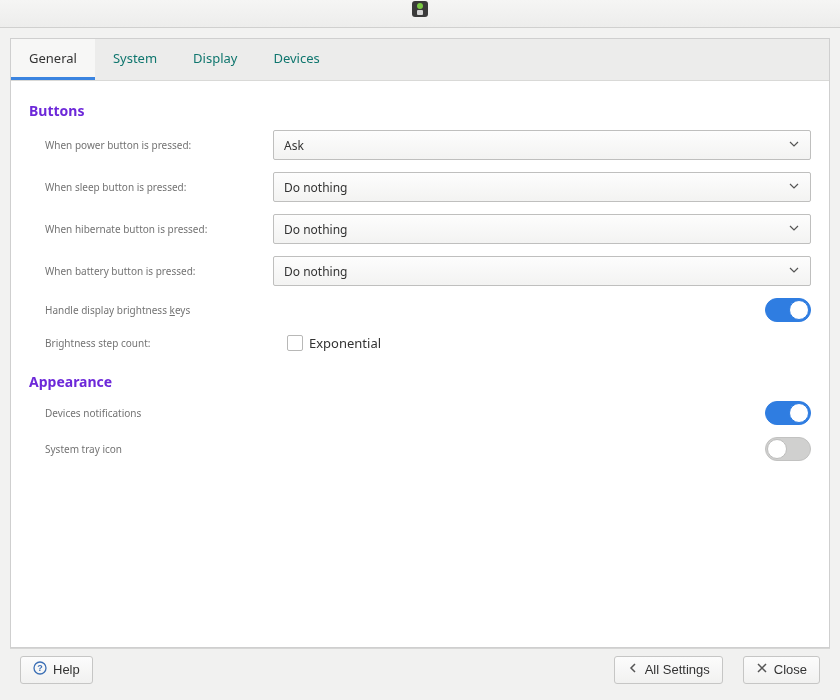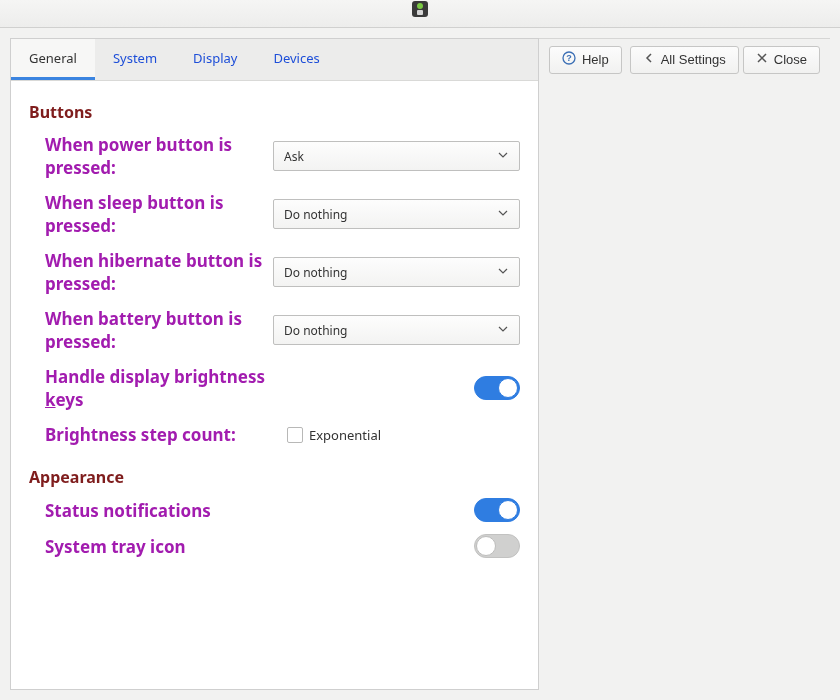--- a/index.html
+++ b/index.html
@@ -51,75 +51,74 @@
       justify-content: center;
       font-size: 13px;
       color: #3a3a3a;
       cursor: pointer;
     }
 
     
     .window-body {
       flex: 1;
       display: flex;
-      flex-direction: row;
+      flex-direction: column;
       background: #f2f2f1;
       padding: 10px;
     }
     .window-body-inner {
       flex: 1;
       display: flex;
       flex-direction: column;
       border: 1px solid #cfcfcf;
       background: #f4f4f3;
     }
     
     .tabbar {
       display: flex;
       background: #ececeb;
       border-bottom: 1px solid #d9d9d7;
     }
     .tab {
       padding: 10px 18px;
       font-size: 13px;
-      color: #1d4ed8;
+      color: #0f766e;
       cursor: pointer;
       border-bottom: 3px solid transparent;
     }
     .tab.active {
       color: #333;
       background: #f7f7f6;
       border-bottom: 3px solid #3b84e0;
     }
 
     .content {
       flex: 1;
       background: #fff;
       padding: 14px 18px 18px 18px;
       overflow: auto;
     }
 
     .section-heading {
       font-weight: 700;
-      font-size: 16px;
-      color: #7f1d1d;
+      font-size: 14px;
+      color: #6d28d9;
       margin: 6px 0 10px 0;
     }
     .section-heading.second { margin-top: 20px; }
 
     .form-row {
       display: flex;
       align-items: center;
       margin: 0 0 12px 16px;
     }
     .row-label {
       width: 228px;
-      font-size: 17px;
-      color: #a21caf;
-      font-weight: bold;
+      font-size: 10px;
+      color: #737373;
     }
     .row-label .akey { text-decoration: underline; }
 
     
     .dropdown {
       flex: 1;
       min-width: 0;
       height: 30px;
       background: linear-gradient(to bottom, #fdfdfd, #f3f3f2);
       border: 1px solid #bfbfbe;
@@ -230,21 +229,21 @@
       display: inline-flex;
       align-items: center;
       gap: 6px;
       font-size: 13px;
       color: #333;
       cursor: pointer;
     }
     .footer .right-group {
       margin-left: auto;
       display: flex;
-      gap: 4px;
+      gap: 20px;
       justify-content: space-between;
     }
     .icon-svg { display:block; }
   </style>
 </head>
 <body>
 
 <div class="titlebar">
   <div class="app-icon">
     <svg class="icon-svg" width="18" height="18" viewBox="0 0 18 18">
@@ -353,21 +352,21 @@
       <div class="row-label">Brightness step count:</div>
       <label class="checkbox">
         <span class="box"></span>
         <span>Exponential</span>
       </label>
     </div>
 
     <div class="section-heading second">Appearance</div>
 
     <div class="form-row">
-      <div class="row-label">Status notifications</div>
+      <div class="row-label">Devices notifications</div>
       <div class="toggle on">
             <div class="knob"></div>
           </div>
     </div>
 
     <div class="form-row">
       <div class="row-label">System tray icon</div>
       <div class="toggle">
             <div class="knob"></div>
           </div>

